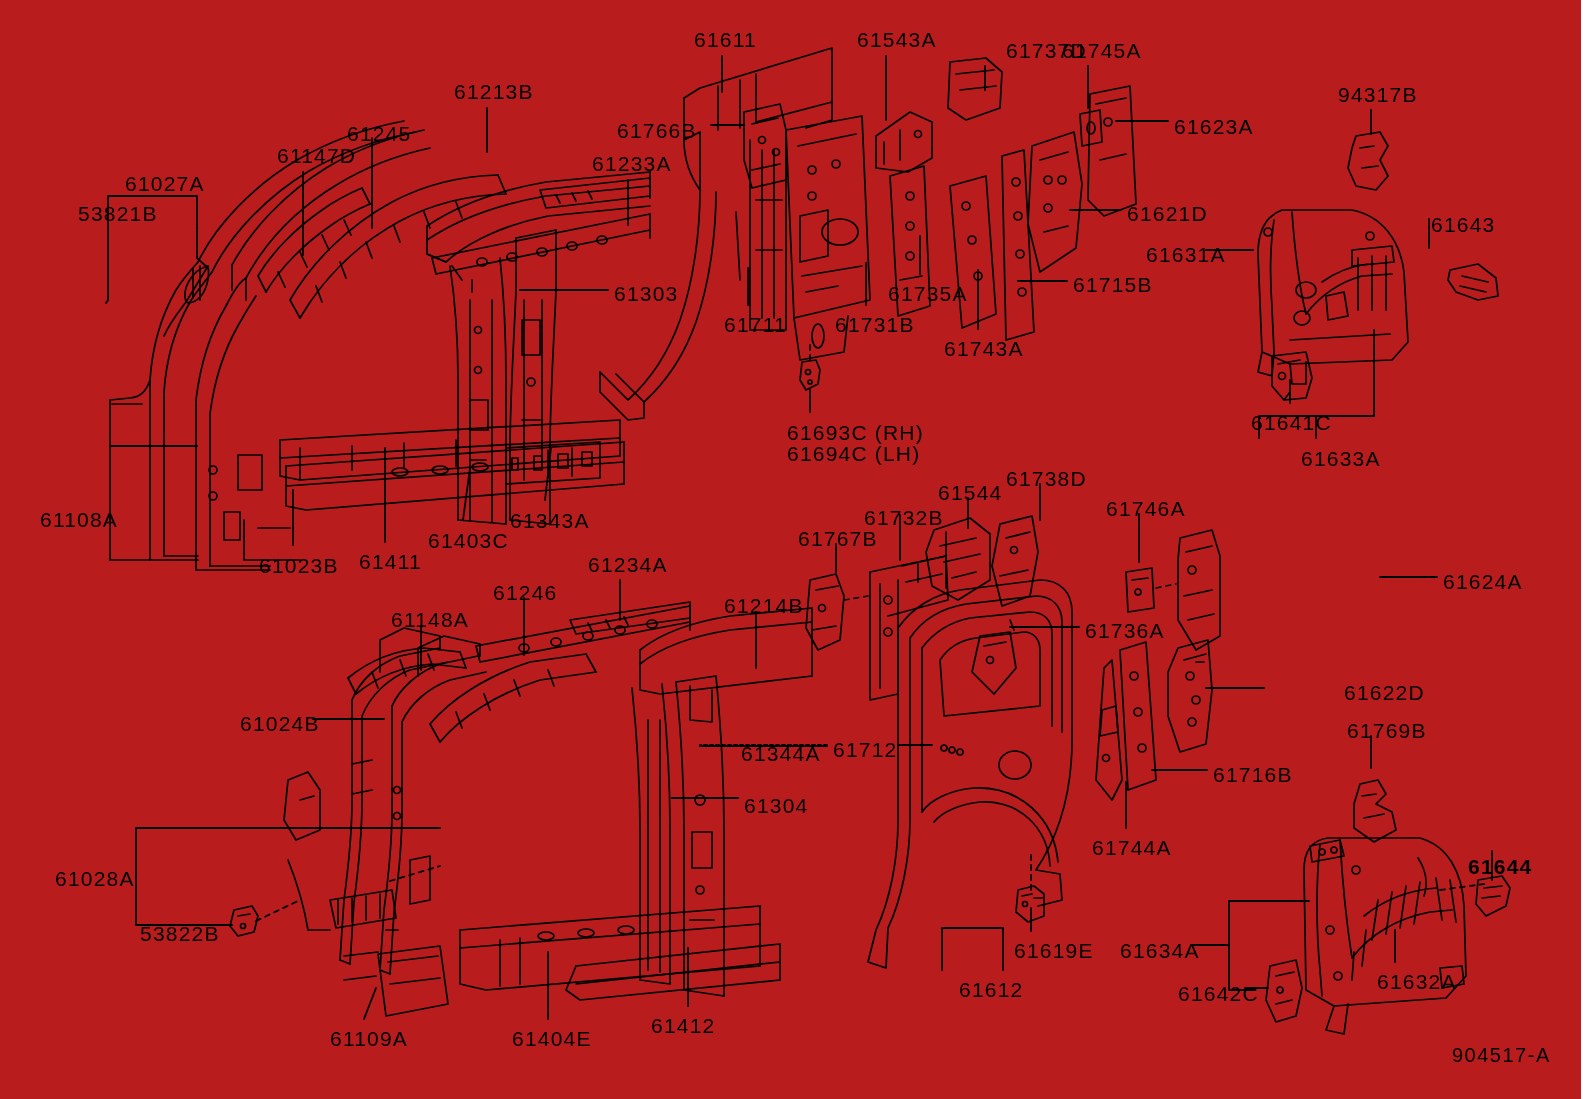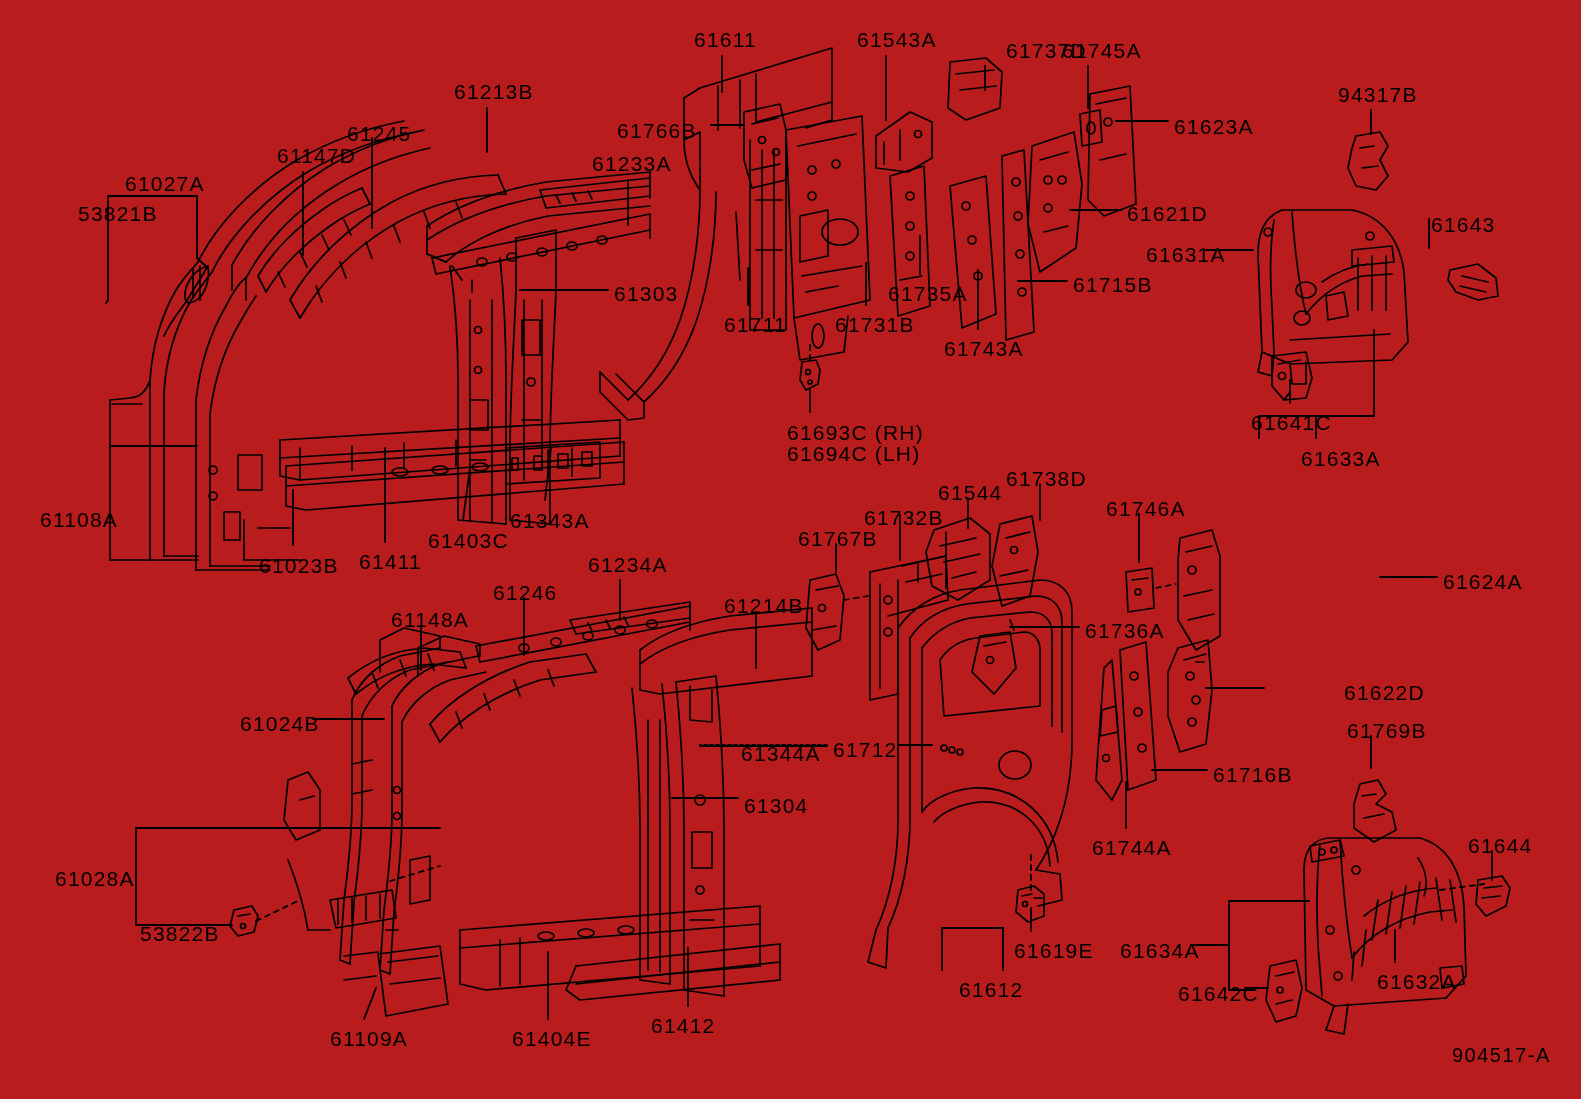--- a/index.html
+++ b/index.html
@@ -746,21 +746,21 @@
       <div class="lbl" style="left: 391px; top: 607px;">61148A</div>
       <div class="lbl" style="left: 1085px; top: 618px;">61736A</div>
       <div class="lbl" style="left: 1344px; top: 680px;">61622D</div>
       <div class="lbl" style="left: 240px; top: 711px;">61024B</div>
       <div class="lbl" style="left: 1347px; top: 718px;">61769B</div>
       <div class="lbl" style="left: 741px; top: 741px;">61344A</div>
       <div class="lbl" style="left: 833px; top: 737px;">61712</div>
       <div class="lbl" style="left: 1213px; top: 762px;">61716B</div>
       <div class="lbl" style="left: 744px; top: 793px;">61304</div>
       <div class="lbl" style="left: 1092px; top: 835px;">61744A</div>
-      <div class="lbl" style="left: 1468px; top: 833px;">61644</div>
+      <div class="lbl" style="left: 1468px; top: 854px; font-weight: bold;">61644</div>
       <div class="lbl" style="left: 55px; top: 866px;">61028A</div>
       <div class="lbl" style="left: 140px; top: 921px;">53822B</div>
       <div class="lbl" style="left: 1014px; top: 938px;">61619E</div>
       <div class="lbl" style="left: 1120px; top: 938px;">61634A</div>
       <div class="lbl" style="left: 959px; top: 977px;">61612</div>
       <div class="lbl" style="left: 1377px; top: 969px;">61632A</div>
       <div class="lbl" style="left: 1178px; top: 981px;">61642C</div>
       <div class="lbl" style="left: 330px; top: 1026px;">61109A</div>
       <div class="lbl" style="left: 512px; top: 1026px;">61404E</div>
       <div class="lbl" style="left: 651px; top: 1013px;">61412</div>

